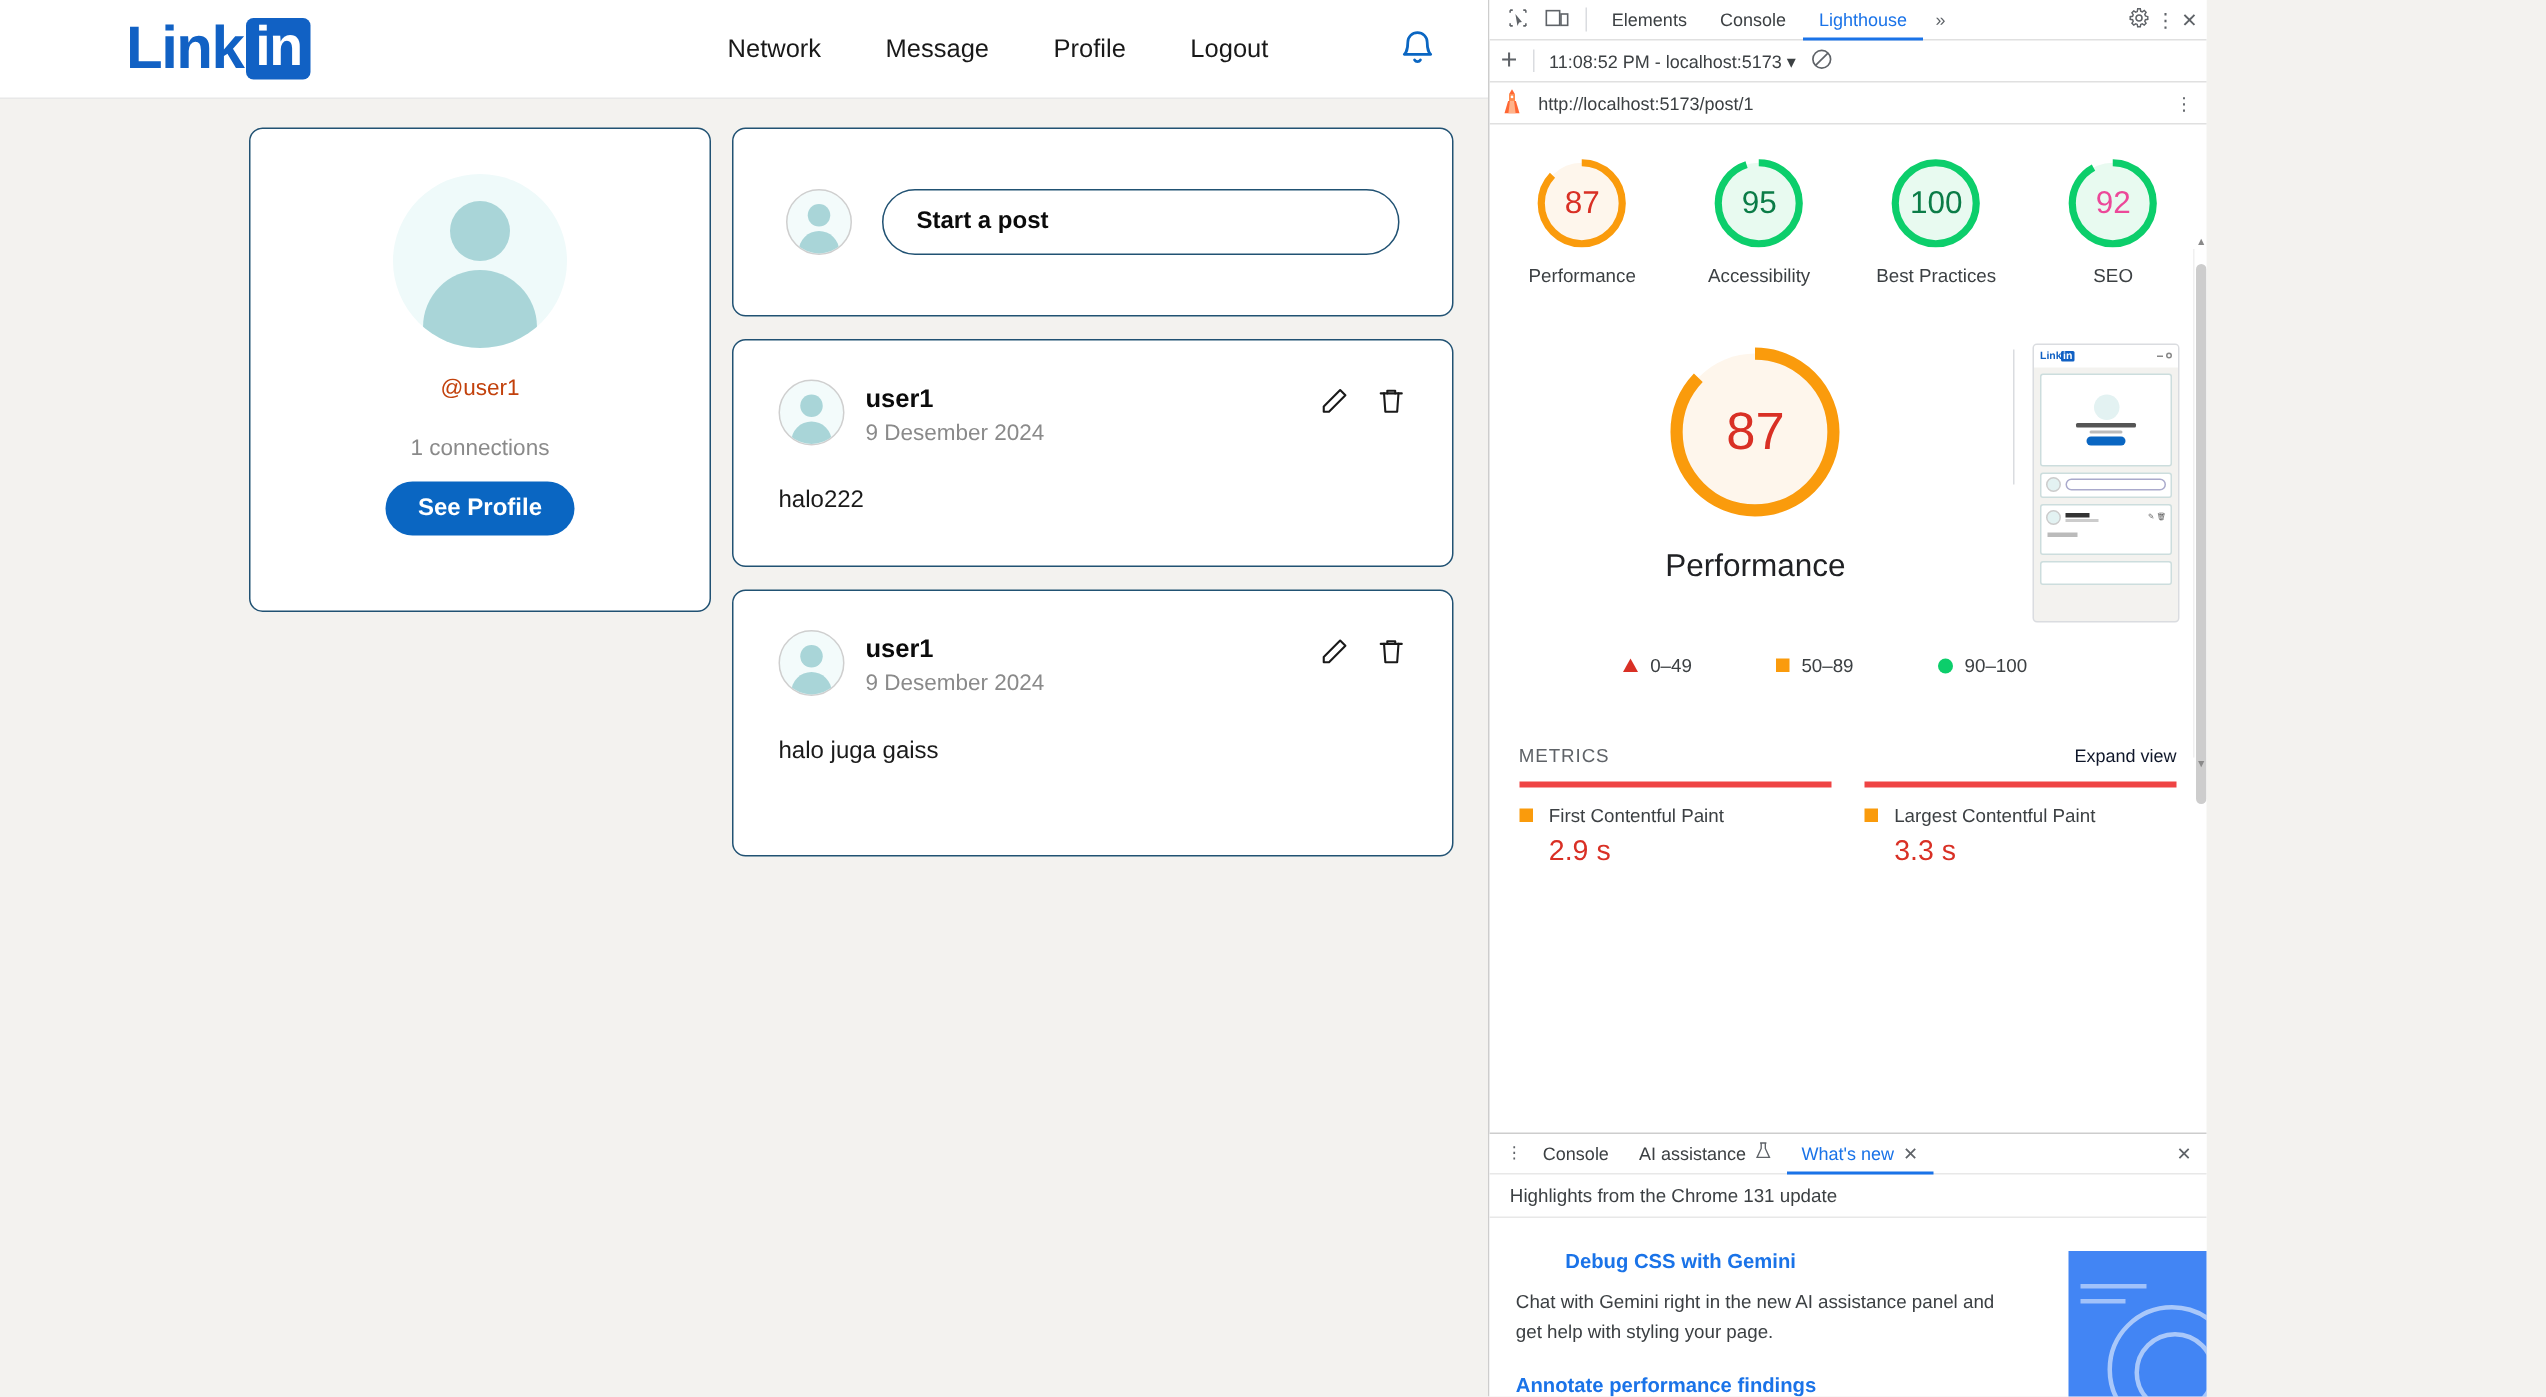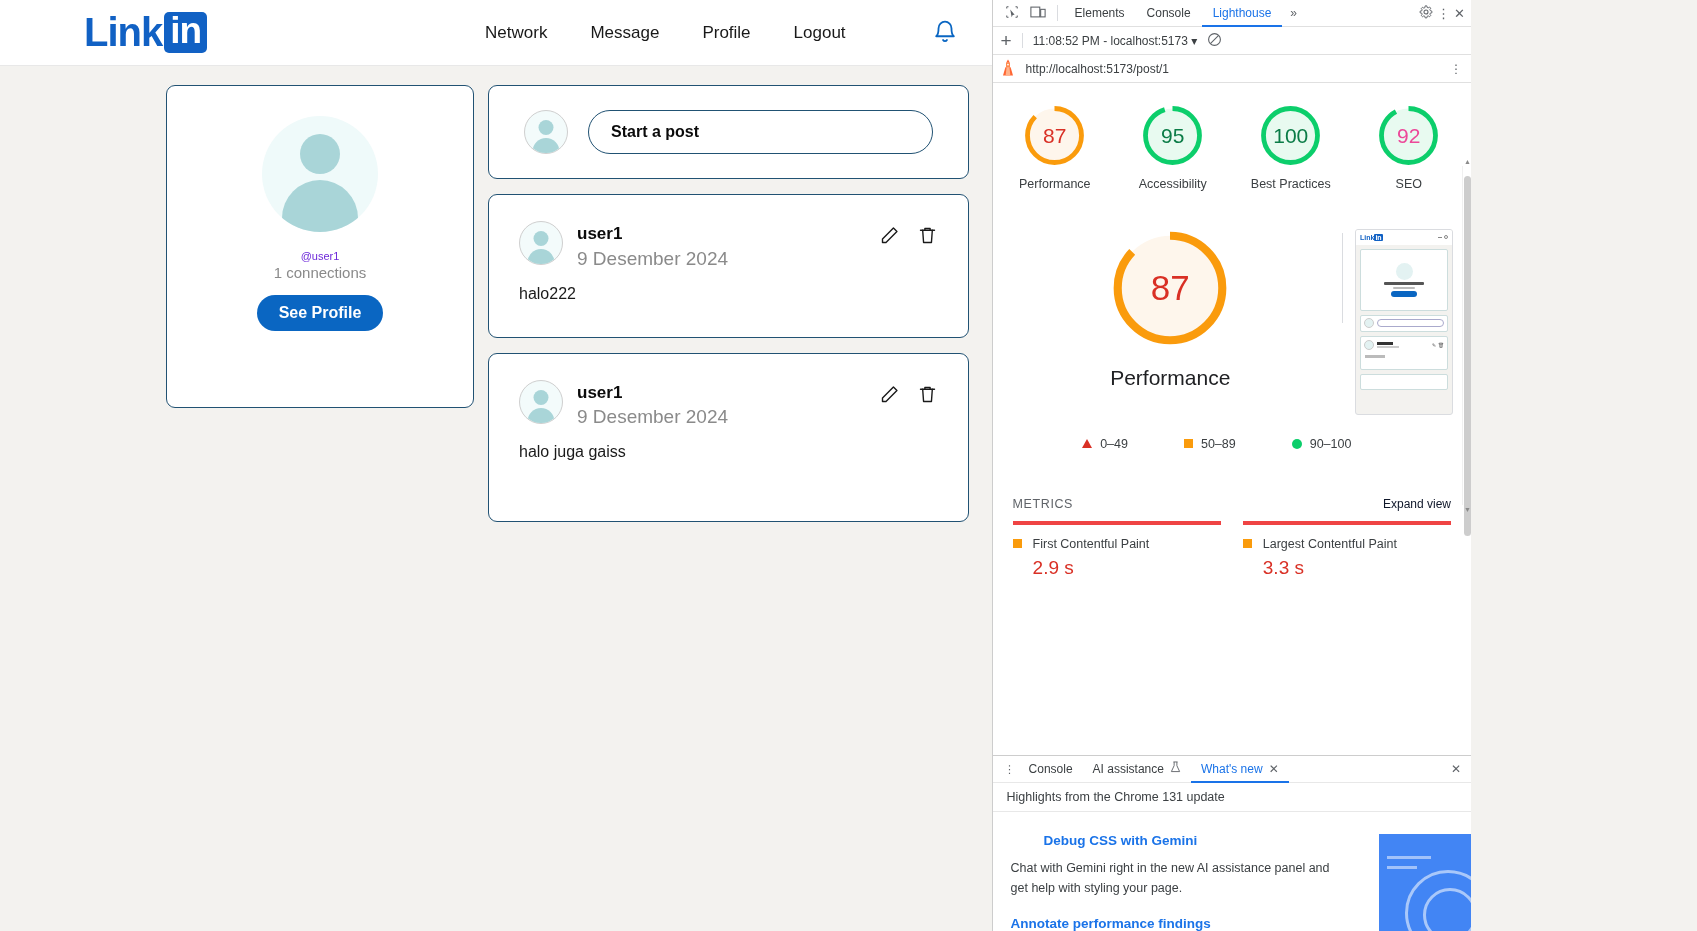--- a/index.html
+++ b/index.html
@@ -70,37 +70,37 @@
   }
   .avatar-lg .head {
     position: absolute; left: 50%; top: 18px; transform: translateX(-50%);
     width: 40px; height: 40px; border-radius: 50%; background: #a9d5d8;
   }
   .avatar-lg .body {
     position: absolute; left: 50%; top: 64px; transform: translateX(-50%);
     width: 76px; height: 62px; border-radius: 38px 38px 0 0; background: #a9d5d8;
   }
   .welcome { font-size: 27px; font-weight: 700; color: #0b0b0b; margin-bottom: 12px; }
-  .handle { font-size: 11px; color: #6d28d9; margin-bottom: 2px; }
+  .handle { font-size: 15px; color: #c2410c; margin-bottom: 23px; }
   .connections { font-size: 15px; color: #8a8a8a; margin-bottom: 14px; }
   .see-profile {
     background: #0a66c2; color: #ffffff;
     border: none; border-radius: 20px;
     font-family: "Liberation Sans", sans-serif;
     font-size: 16px; font-weight: 700;
     padding: 9px 22px; cursor: pointer;
   }
 
   .feed { width: 481px; display: flex; flex-direction: column; gap: 15px; }
   .card {
     background: #ffffff;
     border: 1px solid #215273;
     border-radius: 9px;
   }
-  .composer { padding: 24px 35px; display: flex; align-items: center; gap: 20px; }
+  .composer { padding: 40px 35px; display: flex; align-items: center; gap: 20px; }
   .avatar-sm {
     width: 44px; height: 44px; border-radius: 50%;
     background: #f3fbfb; border: 1px solid #cfcfcf;
     position: relative; overflow: hidden; flex: 0 0 auto;
   }
   .avatar-sm .head {
     position: absolute; left: 50%; top: 9px; transform: translateX(-50%);
     width: 15px; height: 15px; border-radius: 50%; background: #a9d5d8;
   }
   .avatar-sm .body {
@@ -118,24 +118,24 @@
     padding: 0 22px;
     cursor: pointer;
     outline: none;
   }
   .start-post::placeholder { color: #0b0b0b; opacity: 1; font-weight: 700; }
 
   .post { padding: 26px 30px 34px 30px; }
   .post-head { display: flex; align-items: flex-start; gap: 14px; }
   .post-meta { padding-top: 2px; }
   .post-author { font-size: 17px; font-weight: 700; color: #0b0b0b; line-height: 1.35; }
-  .post-date { font-size: 19px; color: #8a8a8a; line-height: 1.4; }
+  .post-date { font-size: 15px; color: #8a8a8a; line-height: 1.4; }
   .post-actions { margin-left: auto; display: flex; gap: 17px; padding-top: 4px; }
   .icon-btn { background: none; border: none; cursor: pointer; padding: 0; line-height: 0; }
-  .post-body { font-size: 16px; color: #1a1a1a; margin-top: 12px; }
+  .post-body { font-size: 16px; color: #1a1a1a; margin-top: 26px; }
   .post-tall { padding-bottom: 60px; }
 
   
   .devtools {
     width: 553px; height: 931px;
     background: #ffffff;
     border-left: 1px solid #cdcdcd;
     display: flex; flex-direction: column;
     font-size: 12px; color: #3c4043;
     position: relative;

